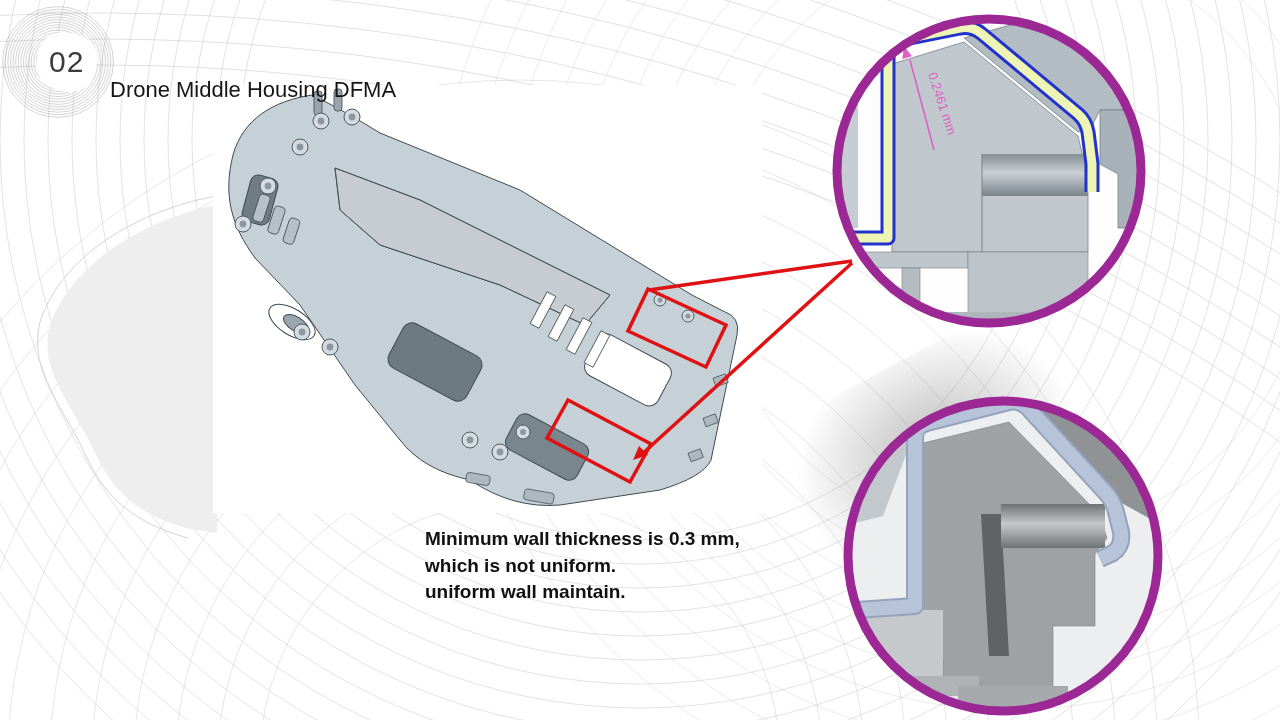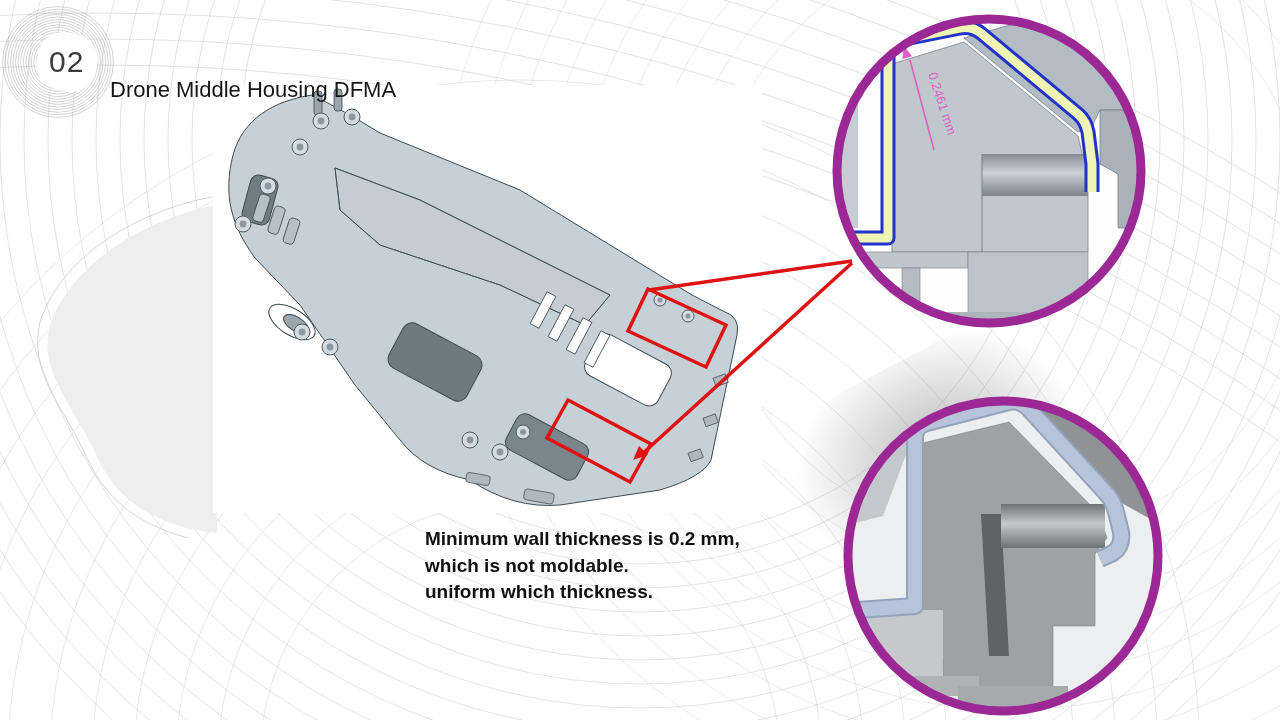--- a/index.html
+++ b/index.html
@@ -278,16 +278,16 @@
   <polygon points="633,460 639,446 648,455" fill="#E01112"></polygon>
 </svg>
 
 <div id="badge" class="abs">
   <span>02</span>
 </div>
 
 <div id="title" class="abs">Drone Middle Housing DFMA</div>
 
 <div id="note" class="abs">
-  <div>Minimum wall thickness is 0.2 mm,</div>
-  <div>which is not moldable.</div>
-  <div>uniform which thickness.</div>
+  <div>Minimum wall thickness is 0.3 mm,</div>
+  <div>which is not uniform.</div>
+  <div>uniform wall maintain.</div>
 </div>
 
 </body></html>

